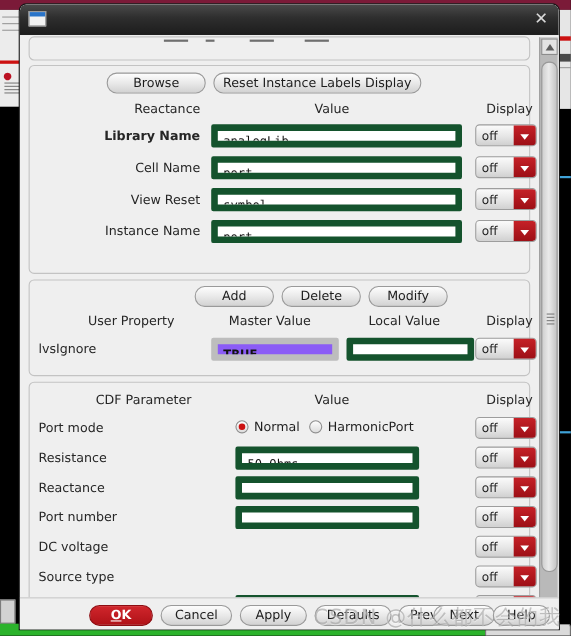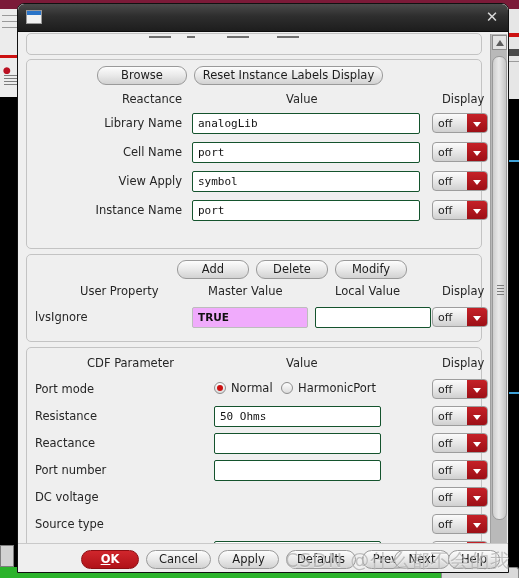--- a/index.html
+++ b/index.html
@@ -80,24 +80,24 @@
   #clip-top{top:1px;height:22px;}
   #clip-top .cg{position:absolute;top:-6px;height:8px;border-bottom:2px solid #6f6f6f;}
 
   
   .row{position:absolute;left:0;right:0;height:26px;}
   .lbl{position:absolute;font-size:11.5px;color:#262626;white-space:nowrap;top:5px;}
   .lbl.r{text-align:right;}
   .hdr{position:absolute;font-size:11.5px;color:#262626;white-space:nowrap;}
 
   
-  .field{position:absolute;height:21px;background:#fff;border:1px solid #14532d;
+  .field{position:absolute;height:21px;background:#fff;border:6px solid #14532d;
     border-radius:2px;box-sizing:border-box;font-family:"DejaVu Sans Mono","Liberation Mono",monospace;
     font-size:11px;color:#111;padding:3px 0 0 5px;white-space:nowrap;overflow:hidden;cursor:text;}
-  .field.ro{background:#f0abfc;border-color:#bdbdbd;
+  .field.ro{background:#8b5cf6;border-color:#bdbdbd;
     font-family:"DejaVu Sans","Liberation Sans",sans-serif;font-weight:bold;font-size:10.5px;}
   .caret{display:inline-block;width:1px;height:11px;background:#111;
     vertical-align:-2px;margin:0 1px;}
 
   
   .btn{position:absolute;height:19px;
     background:linear-gradient(180deg,#fdfdfd,#e8e8e8 52%,#d2d2d2);
     border:1px solid #9a9a9a;border-radius:9px;box-sizing:border-box;
     font-size:11.5px;color:#1d1d1d;text-align:center;line-height:17px;cursor:pointer;
     white-space:nowrap;}
@@ -208,39 +208,39 @@
       <div class="group" style="top:27px;height:190px;">
 
         <div class="btn" style="left:70px;top:6px;width:90px;">Browse</div>
         <div class="btn" style="left:167px;top:6px;width:189px;">Reset Instance Labels Display</div>
 
         <div class="hdr" style="left:95px;top:32px;">Reactance</div>
         <div class="hdr" style="left:259px;top:32px;">Value</div>
         <div class="hdr" style="left:415px;top:32px;">Display</div>
 
         <div class="row" style="top:51px;">
-          <div class="lbl r" style="left:30px;width:125px;">Library Name</div>
+          <div class="lbl r" style="left:30px;width:125px;font-weight:bold;">Library Name</div>
           <div class="field" style="left:165px;width:228px;top:2px;">analogLib</div>
           <div class="optmenu" style="left:405px;top:2px;">
             <span class="t">off</span>
             <span class="ar"></span>
           </div>
         </div>
 
         <div class="row" style="top:80px;">
           <div class="lbl r" style="left:30px;width:125px;">Cell Name</div>
           <div class="field" style="left:165px;width:228px;top:2px;">port</div>
           <div class="optmenu" style="left:405px;top:2px;">
             <span class="t">off</span>
             <span class="ar"></span>
           </div>
         </div>
 
         <div class="row" style="top:109px;">
-          <div class="lbl r" style="left:30px;width:125px;">View Apply</div>
+          <div class="lbl r" style="left:30px;width:125px;">View Reset</div>
           <div class="field" style="left:165px;width:228px;top:2px;">symbol</div>
           <div class="optmenu" style="left:405px;top:2px;">
             <span class="t">off</span>
             <span class="ar"></span>
           </div>
         </div>
 
         <div class="row" style="top:138px;">
           <div class="lbl r" style="left:30px;width:125px;">Instance Name</div>
           <div class="field" style="left:165px;width:228px;top:2px;">port</div>

